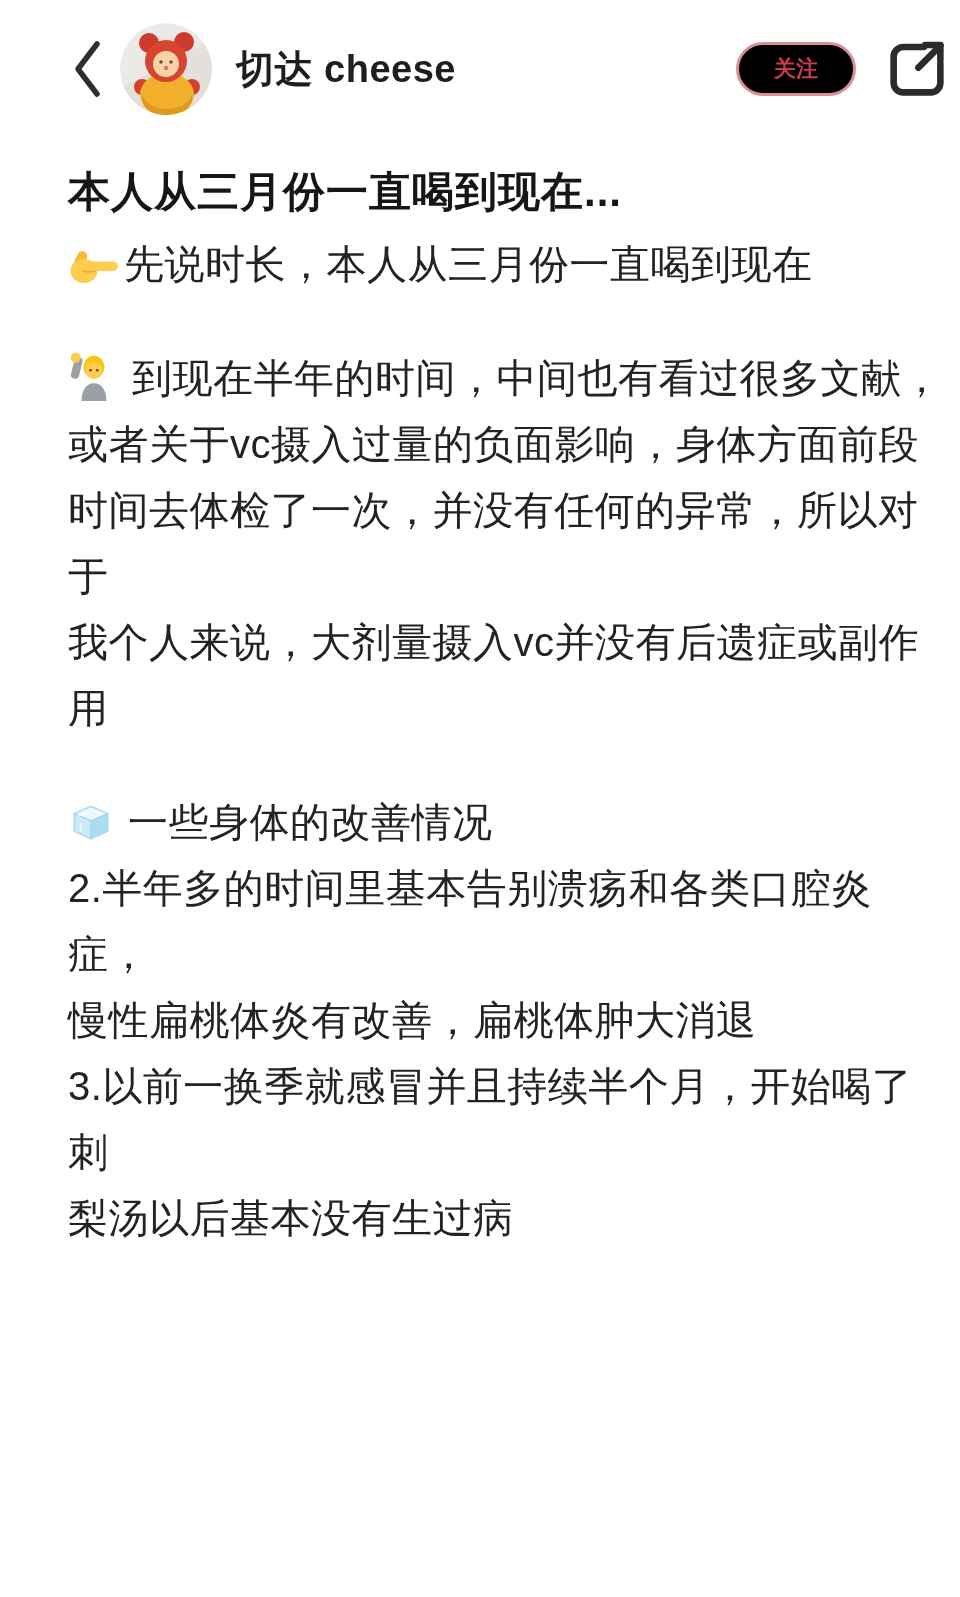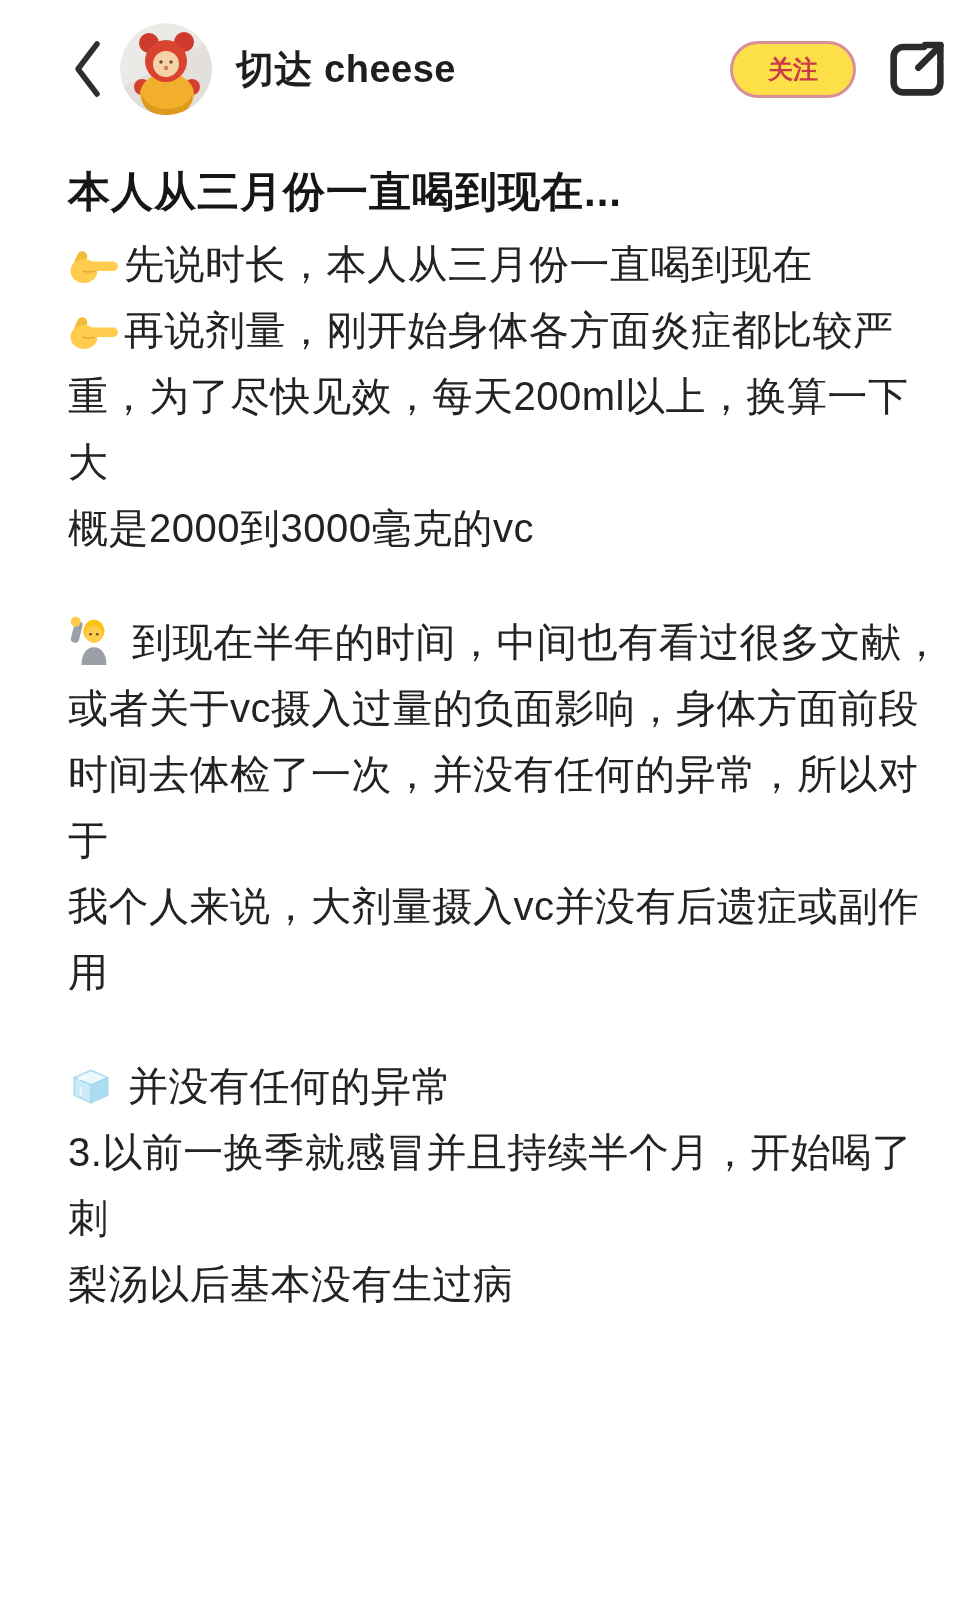--- a/index.html
+++ b/index.html
@@ -30,23 +30,23 @@
     width:92px;height:92px;border-radius:50%;overflow:hidden;
     margin-left:16px;flex:none;cursor:pointer;
   }
   .avatar svg{display:block;width:92px;height:92px;}
   .username{
     font-size:38px;font-weight:600;color:#1e1e1e;
     margin-left:24px;letter-spacing:0.5px;white-space:nowrap;cursor:pointer;
   }
   .hspace{flex:1;}
   .follow-btn{
-    background:#fde047;border:3px solid var(--follow-border);
+    background:#000000;border:3px solid var(--follow-border);
     border-radius:999px;color:var(--accent);
-    font-family:inherit;font-size:25px;font-weight:600;
+    font-family:inherit;font-size:22px;font-weight:600;
     padding:13px 35px;line-height:1;flex:none;cursor:pointer;
   }
   .share-btn{
     background:none;border:none;padding:0;margin-left:28px;
     width:66px;height:66px;flex:none;cursor:pointer;display:block;
   }
   
   main{padding:0 40px;}
   .post-title{
     font-size:42px;font-weight:700;color:#161616;
@@ -117,28 +117,20 @@
 
   <main>
     <h1 class="post-title">本人从三月份一直喝到现在...</h1>
     <div id="post-body">
         <p class="para"><span class="emoji tight" role="img" aria-label="👉"><svg viewBox="0 0 52 40" width="52" height="42">
               <rect x="8" y="5" width="10" height="17" rx="5" fill="#f3bc37" transform="rotate(26 13 13)"></rect>
               <ellipse cx="16" cy="25" rx="13.5" ry="12" fill="#ffcc4d"></ellipse>
               <rect x="15" y="15.5" width="35" height="9.5" rx="4.7" fill="#ffcc4d"></rect>
               <path d="M15,25 q6,2 12,0" stroke="#e8ab2d" stroke-width="1.6" fill="none"></path>
             </svg></span><span class="ptext">先说时长，本人从三月份一直喝到现在</span></p>
-        <p class="para"><span class="emoji tight" role="img" aria-label="👉"><svg viewBox="0 0 52 40" width="52" height="42">
-              <rect x="8" y="5" width="10" height="17" rx="5" fill="#f3bc37" transform="rotate(26 13 13)"></rect>
-              <ellipse cx="16" cy="25" rx="13.5" ry="12" fill="#ffcc4d"></ellipse>
-              <rect x="15" y="15.5" width="35" height="9.5" rx="4.7" fill="#ffcc4d"></rect>
-              <path d="M15,25 q6,2 12,0" stroke="#e8ab2d" stroke-width="1.6" fill="none"></path>
-            </svg></span><span class="ptext">再说剂量，刚开始身体各方面炎症都比较严
-重，为了尽快见效，每天200ml以上，换算一下大
-概是2000到3000毫克的vc</span></p>
         <div class="spacer"></div>
         <p class="para"><span class="emoji gap" role="img" aria-label="🙋"><svg viewBox="0 0 52 52" width="50" height="50">
               <rect x="5" y="6" width="8.5" height="23" rx="4.2" fill="#9aa0a6" transform="rotate(14 9 17)"></rect>
               <circle cx="8" cy="7" r="5.2" fill="#ffcc4d"></circle>
               <circle cx="27" cy="17" r="11" fill="#f9c412"></circle>
               <circle cx="27" cy="20" r="9" fill="#ffcc4d"></circle>
               <path d="M18,17 a9.5,9.5 0 0 1 18,-1 c1.5,-5.5 -2,-11 -9,-11 c-7,0 -10.5,5.5 -9,12 z" fill="#f9c412"></path>
               <circle cx="23.5" cy="20" r="1.4" fill="#5f4a37"></circle>
               <circle cx="30.5" cy="20" r="1.4" fill="#5f4a37"></circle>
               <path d="M14,52 c0,-12.5 6,-18.5 13,-18.5 c7,0 13,6 13,18.5 z" fill="#9aa0a6"></path>
@@ -146,19 +138,21 @@
 或者关于vc摄入过量的负面影响，身体方面前段
 时间去体检了一次，并没有任何的异常，所以对于
 我个人来说，大剂量摄入vc并没有后遗症或副作
 用</span></p>
         <div class="spacer"></div>
         <p class="para"><span class="emoji gap" role="img" aria-label="🧊"><svg viewBox="0 0 44 44" width="46" height="46">
               <path d="M6,14 L22,7 L38,14 L22,21 Z" fill="#edf8fd" stroke="#a6d7ec" stroke-width="1.3"></path>
               <path d="M6,14 L22,21 L22,38 L6,31 Z" fill="#cbeaf8" stroke="#a6d7ec" stroke-width="1.3"></path>
               <path d="M38,14 L22,21 L22,38 L38,31 Z" fill="#abdcf1" stroke="#a6d7ec" stroke-width="1.3"></path>
               <path d="M10,16 L18,13 M12,24 l0,6" stroke="#ffffff" stroke-width="1.6" stroke-linecap="round" fill="none" opacity="0.8"></path>
-            </svg></span><span class="ptext">并没有任何的异常</span></p>
+            </svg></span><span class="ptext">一些身体的改善情况</span></p>
+        <p class="para"><span class="ptext">2.半年多的时间里基本告别溃疡和各类口腔炎症，
+慢性扁桃体炎有改善，扁桃体肿大消退</span></p>
         <p class="para"><span class="ptext">3.以前一换季就感冒并且持续半个月，开始喝了刺
 梨汤以后基本没有生过病</span></p>
       </div>
   </main>
 
 </div>
 
 </body></html>

